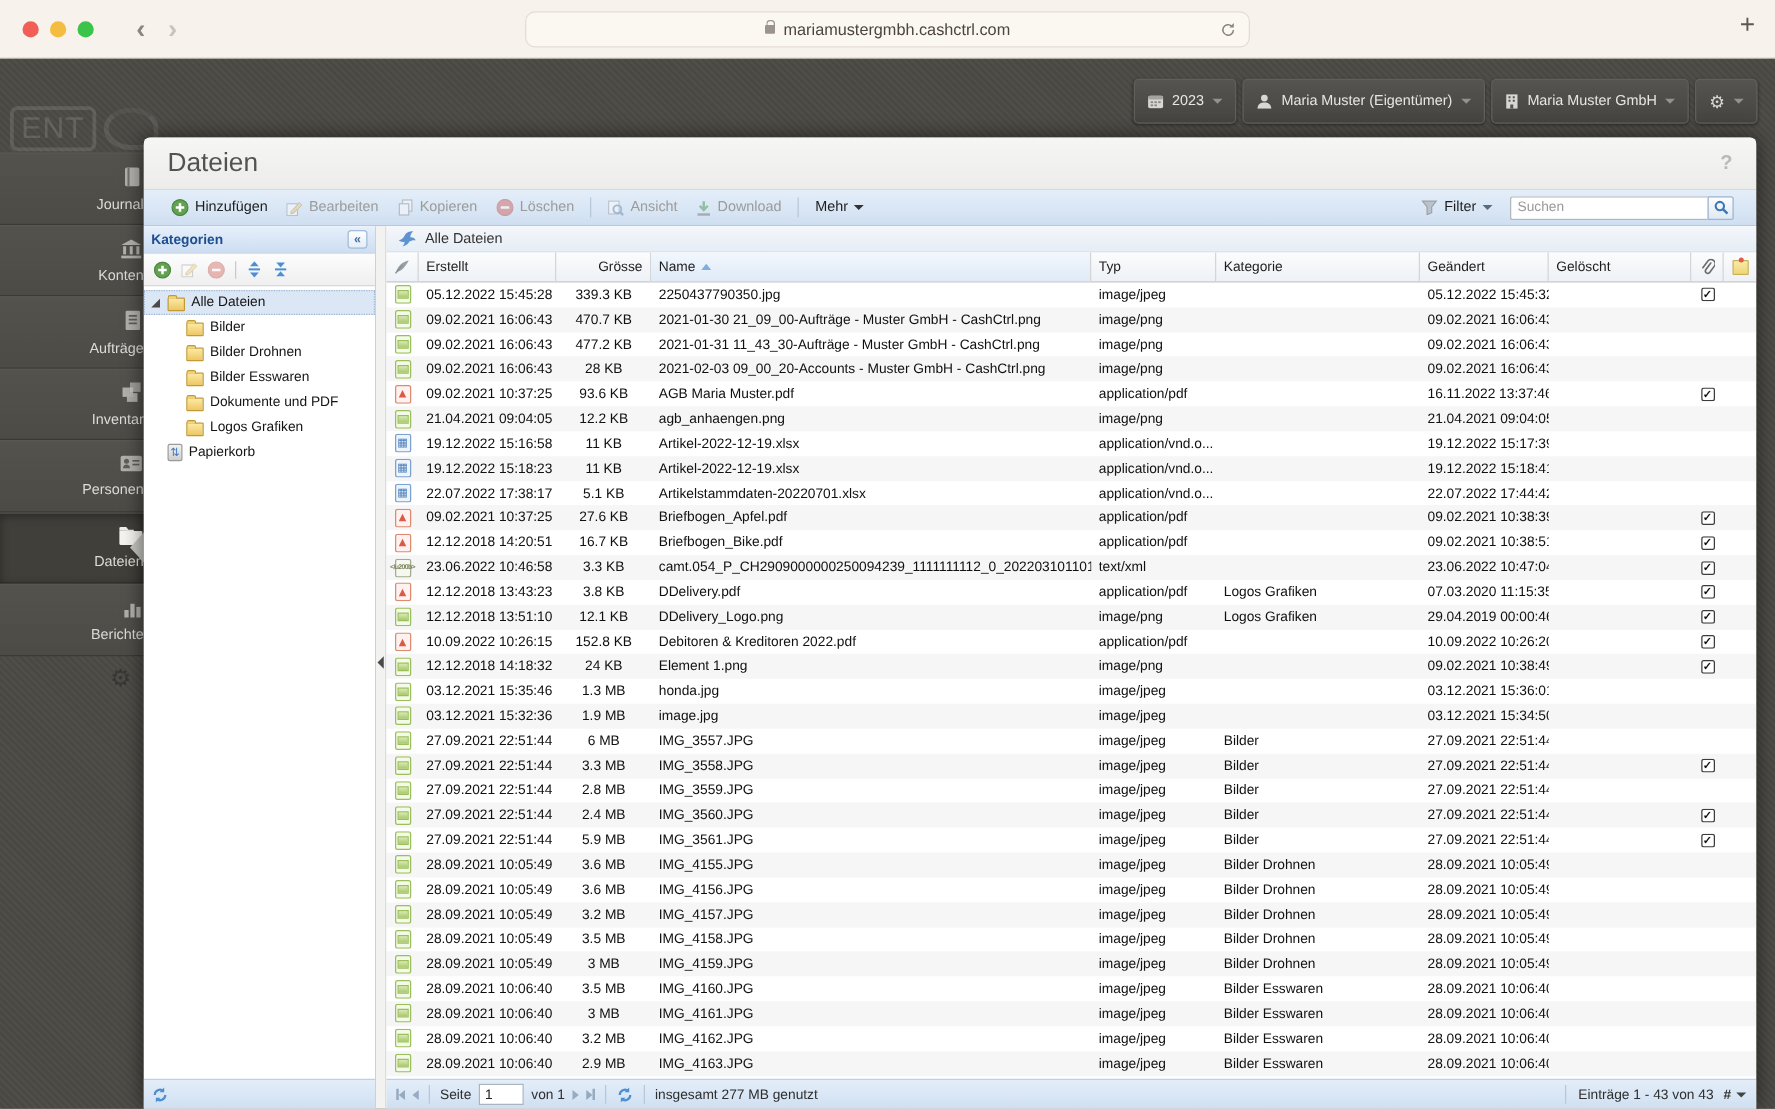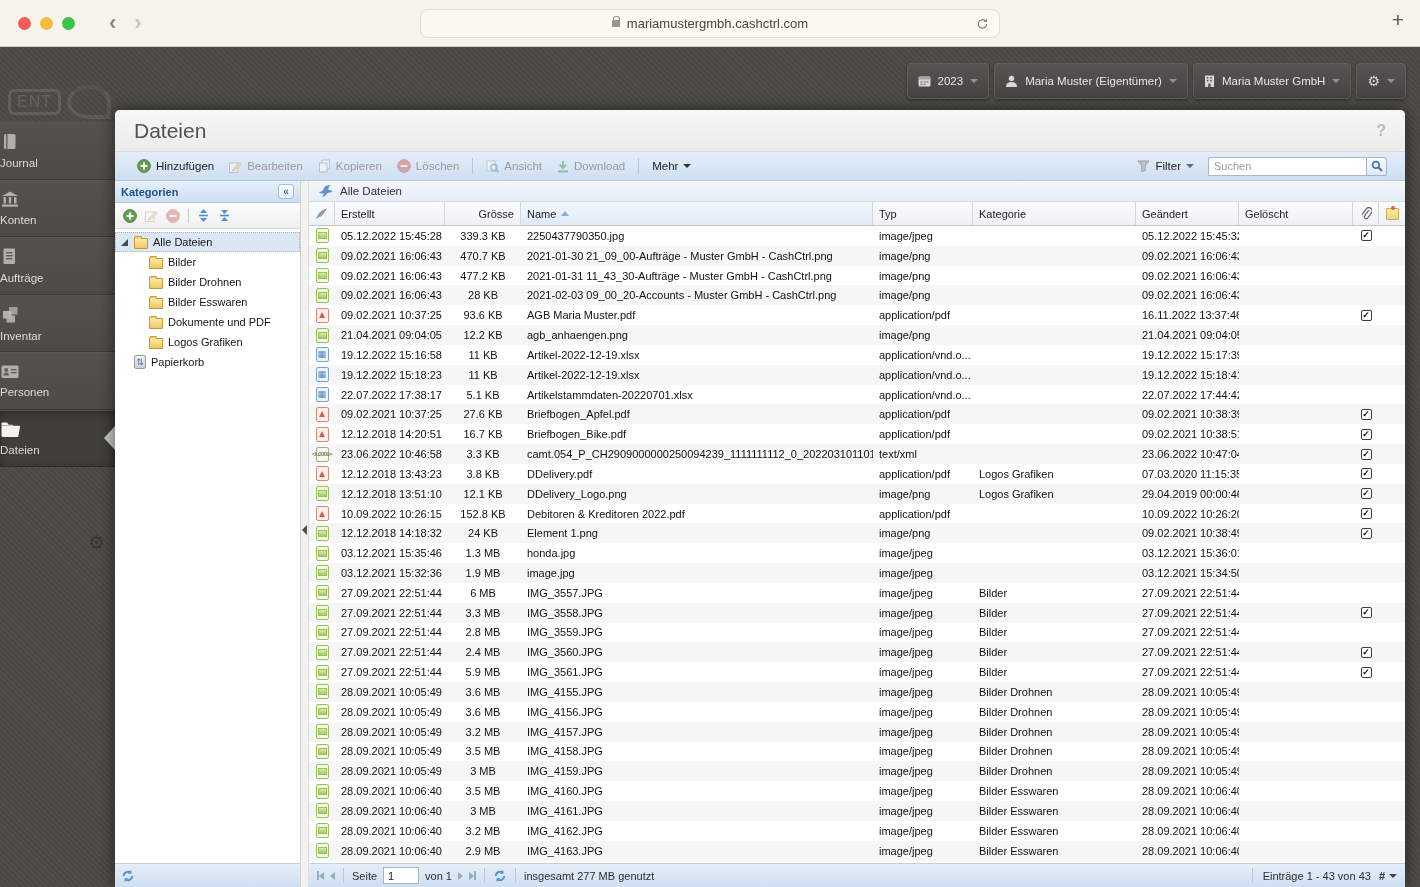--- a/index.html
+++ b/index.html
@@ -17,32 +17,32 @@
   .lock{width:8px;height:7px;background:#9a948c;border-radius:1px;position:relative;margin-right:7px;display:inline-block}
   .lock::before{content:"";position:absolute;top:-4px;left:1px;width:5px;height:5px;border:1.5px solid #9a948c;border-bottom:none;border-radius:3px 3px 0 0}
   .reload{position:absolute;right:10px;top:7px}
   .newtab{position:absolute;right:16px;top:8px;font-size:21px;color:#5c5850;font-weight:400}
 
   
   .app{position:absolute;top:47px;left:0;right:0;bottom:0;
     background:#4b4a45;
     background-image:repeating-linear-gradient(45deg,rgba(255,255,255,.018) 0 2px,rgba(0,0,0,.03) 2px 4px)}
   .watermark{position:absolute;left:8px;top:38px;display:flex;align-items:center;gap:6px;opacity:.9}
-  .wm-badge{border:3px solid rgba(255,255,255,.13);border-radius:6px;padding:1px 6px;font-size:16px;font-weight:normal;color:rgba(255,255,255,.15);letter-spacing:1px}
+  .wm-badge{border:3px solid rgba(255,255,255,.13);border-radius:6px;padding:1px 6px;font-size:24px;font-weight:normal;color:rgba(255,255,255,.15);letter-spacing:1px}
   .wm-swirl{width:44px;height:34px;border:4px solid rgba(255,255,255,.10);border-radius:50% 50% 0 50%;border-top-color:rgba(255,255,255,.05)}
   .ghost-gear{position:absolute;left:88px;top:484px;font-size:19px;color:rgba(0,0,0,.28)}
 
   
   .hdrbar{position:absolute;top:16px;right:14px;display:flex;gap:5px}
   .hbtn{height:36px;background:linear-gradient(#555450,#454440);border:1px solid #605f59;border-radius:4px;color:#e7e6e2;font-size:11.5px;display:flex;align-items:center;padding:0 10px;gap:7px;box-shadow:0 1px 3px rgba(0,0,0,.45);cursor:pointer}
   .caret{width:0;height:0;border-left:4px solid transparent;border-right:4px solid transparent;border-top:4px solid #93928c}
 
   
   .sidebar{position:absolute;left:0;top:75px;width:115px}
-  .nav-item{height:57.5px;background:linear-gradient(#53524c,#4c4b46);border-top:1px solid rgba(255,255,255,.07);border-bottom:1px solid rgba(0,0,0,.28);display:flex;flex-direction:column;align-items:flex-start;justify-content:center;gap:4px;color:#dcdbd7;font-size:11.5px;position:relative;cursor:pointer}
+  .nav-item{height:57.5px;background:linear-gradient(#53524c,#4c4b46);border-top:1px solid rgba(255,255,255,.07);border-bottom:1px solid rgba(0,0,0,.28);display:flex;flex-direction:column;align-items:flex-end;justify-content:center;gap:4px;color:#dcdbd7;font-size:11.5px;position:relative;cursor:pointer}
   .nav-item.active{background:#403f3a;box-shadow:inset 0 2px 8px rgba(0,0,0,.35)}
   .nav-item.active::after{content:"";position:absolute;right:0;top:50%;transform:translateY(-50%);width:0;height:0;border-top:12px solid transparent;border-bottom:12px solid transparent;border-right:11px solid #c6c6c3}
 
   
   .window{position:absolute;left:115px;top:63px;right:15px;bottom:0;background:#fff;border-radius:5px 5px 0 0;box-shadow:0 0 16px rgba(0,0,0,.55);display:flex;flex-direction:column;overflow:hidden}
   .titlebar{height:42px;background:linear-gradient(#f6f6f5,#ececeb);display:flex;align-items:center;padding:0 19px;border-bottom:1px solid #dadad8;flex:none}
   .title{font-size:21px;color:#525252}
   .help{margin-left:auto;color:#b9b9b6;font-size:16px;font-weight:bold;cursor:pointer}
 
   .toolbar{height:29px;background:linear-gradient(#e4eef9,#cfdff1);border-bottom:1px solid #b3c9e2;display:flex;align-items:center;padding:0 15px;gap:1px;flex:none}
@@ -242,20 +242,28 @@
           </svg></div>
         <div>Personen</div>
       </div>
       <div class="nav-item active">
         <div><svg width="21" height="17" viewBox="0 0 21 17">
             <path d="M1.5 4.5v-2A1 1 0 0 1 2.5 1.5h4.5l1.8 2.2H13v1Z" fill="#efeeeb"></path>
             <path d="M1.5 4.8h17.5a1 1 0 0 1 1 1.2l-1.6 9a1.2 1.2 0 0 1-1.2 1H3a1.4 1.4 0 0 1-1.5-1.3Z" fill="#f4f3f0"></path>
           </svg></div>
         <div>Dateien</div>
       </div>
+      <div class="nav-item">
+        <div><svg width="18" height="17" viewBox="0 0 18 17">
+            <rect x="2.5" y="10" width="3.4" height="6" fill="#c9c8c4" opacity=".8"></rect>
+            <rect x="7.3" y="5" width="3.4" height="11" fill="#c9c8c4" opacity=".8"></rect>
+            <rect x="12.1" y="7.5" width="3.4" height="8.5" fill="#c9c8c4" opacity=".8"></rect>
+          </svg></div>
+        <div>Berichte</div>
+      </div>
     </div>
 
   <div class="window">
     <div class="titlebar">
       <span class="title">Dateien</span>
       <span class="help">?</span>
     </div>
 
     <div class="toolbar">
       <div style="display:flex;align-items:center;gap:1px">

